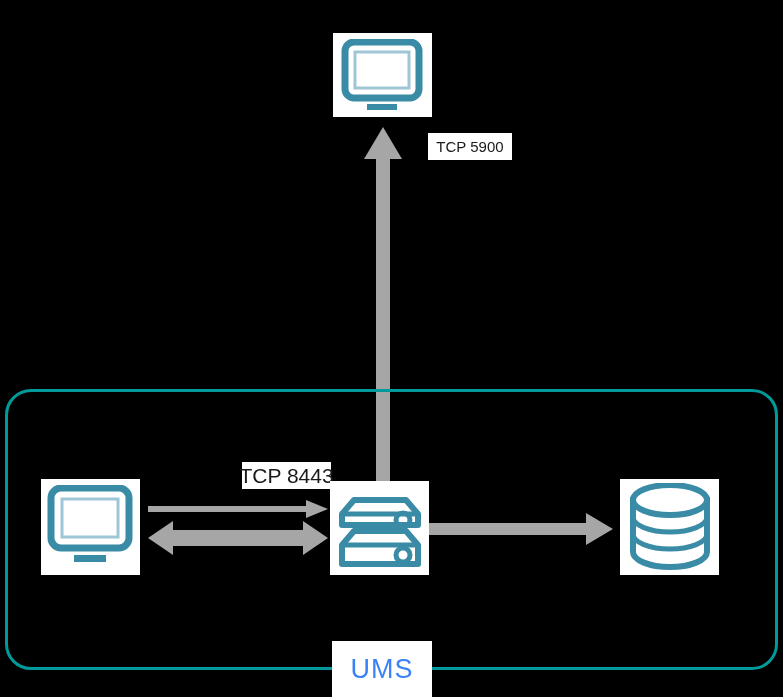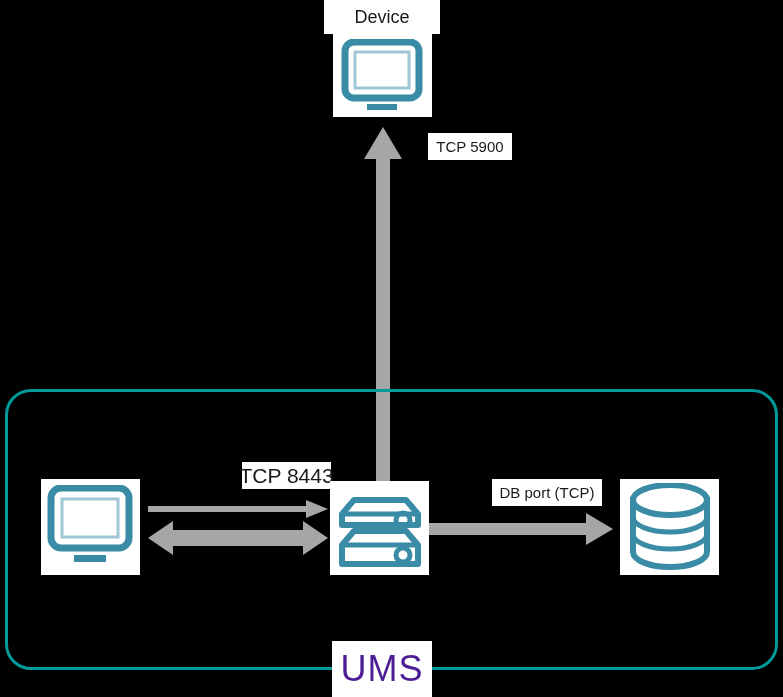--- a/index.html
+++ b/index.html
@@ -62,22 +62,22 @@
     left: 242px; top: 462px; width: 89px; height: 27px;
     font-size: 21px;
   }
   .label-dbport {
     left: 492px; top: 479px; width: 110px; height: 27px;
     font-size: 15px;
   }
   .label-ums {
     left: 332px; top: 641px; width: 100px; height: 56px;
     background: #ffffff;
-    color: #4c1d95;
-    font-size: 36px;
+    color: #3b82f6;
+    font-size: 27px;
     letter-spacing: 1px;
     display: flex;
     align-items: center;
     justify-content: center;
   }
 
   
   .arrow-gray { fill: #a6a6a6; }
 
   
@@ -105,21 +105,20 @@
   <svg class="abs icon-svg" style="left:428px; top:512px; width:185px; height:34px;" viewBox="0 0 185 34">
     <polygon class="arrow-gray" points="0,11 158,11 158,1 185,17 158,33 158,23 0,23"></polygon>
   </svg>
 
   <div class="abs plate" style="left:333px; top:33px; width:99px; height:84px;"></div>
   <svg class="abs icon-svg" style="left:341px; top:39px; width:82px; height:72px;" viewBox="0 0 82 72">
     <rect x="4" y="3" width="74" height="56" rx="9" ry="9" fill="none" stroke="#3a8ba5" stroke-width="7"></rect>
     <rect x="14" y="13" width="54" height="36" fill="#ffffff" stroke="#9fc6d6" stroke-width="3"></rect>
     <rect x="26" y="65" width="30" height="6" fill="#3a8ba5"></rect>
   </svg>
-  <div class="abs label-box label-device">Device</div>
 
   <div class="abs label-box label-tcp5900">TCP 5900</div>
 
   <div class="abs plate" style="left:41px; top:479px; width:99px; height:96px;"></div>
   <svg class="abs icon-svg" style="left:47px; top:485px; width:86px; height:84px;" viewBox="0 0 86 84">
     <rect x="4" y="3" width="78" height="60" rx="10" ry="10" fill="none" stroke="#3a8ba5" stroke-width="7"></rect>
     <rect x="15" y="14" width="56" height="38" fill="#ffffff" stroke="#9fc6d6" stroke-width="3"></rect>
     <rect x="27" y="70" width="32" height="7" fill="#3a8ba5"></rect>
   </svg>
 
@@ -130,21 +129,20 @@
 
     <path d="M20 17 L72 17 L84 31 L84 42 L8 42 L8 31 Z" fill="#ffffff" stroke="#3a8ba5" stroke-width="6" stroke-linejoin="round"></path>
     <line x1="8" y1="31" x2="84" y2="31" stroke="#3a8ba5" stroke-width="5"></line>
     <circle cx="69" cy="37" r="7" fill="none" stroke="#3a8ba5" stroke-width="5"></circle>
 
     <path d="M20 48 L72 48 L84 62 L84 81 L8 81 L8 62 Z" fill="#ffffff" stroke="#3a8ba5" stroke-width="6" stroke-linejoin="round"></path>
     <line x1="8" y1="62" x2="84" y2="62" stroke="#3a8ba5" stroke-width="5"></line>
     <circle cx="69" cy="72" r="7" fill="none" stroke="#3a8ba5" stroke-width="5"></circle>
   </svg>
 
-  <div class="abs label-box label-dbport">DB port (TCP)</div>
 
   <div class="abs plate" style="left:620px; top:479px; width:99px; height:96px;"></div>
   <svg class="abs icon-svg" style="left:626px; top:483px; width:88px; height:88px;" viewBox="0 0 88 88">
 
     <path d="M7 17 L7 69 A37 15 0 0 0 81 69 L81 17 Z" fill="#ffffff" stroke="#3a8ba5" stroke-width="6"></path>
 
     <ellipse cx="44" cy="17" rx="37" ry="15" fill="#ffffff" stroke="#3a8ba5" stroke-width="6"></ellipse>
 
     <path d="M7 34 A37 15 0 0 0 81 34" fill="none" stroke="#3a8ba5" stroke-width="5"></path>
     <path d="M7 51 A37 15 0 0 0 81 51" fill="none" stroke="#3a8ba5" stroke-width="5"></path>

